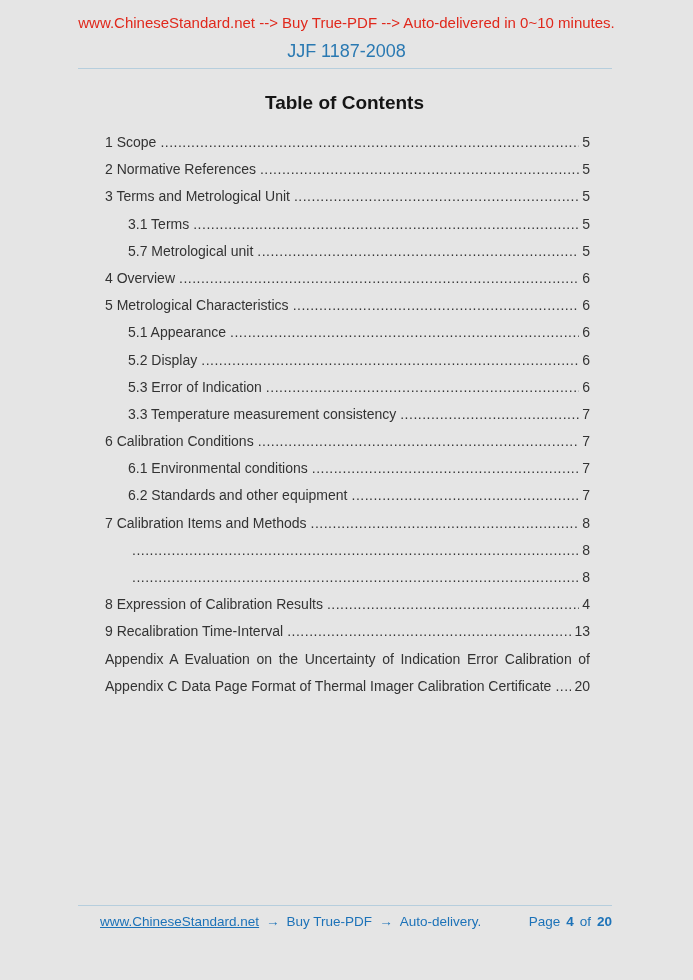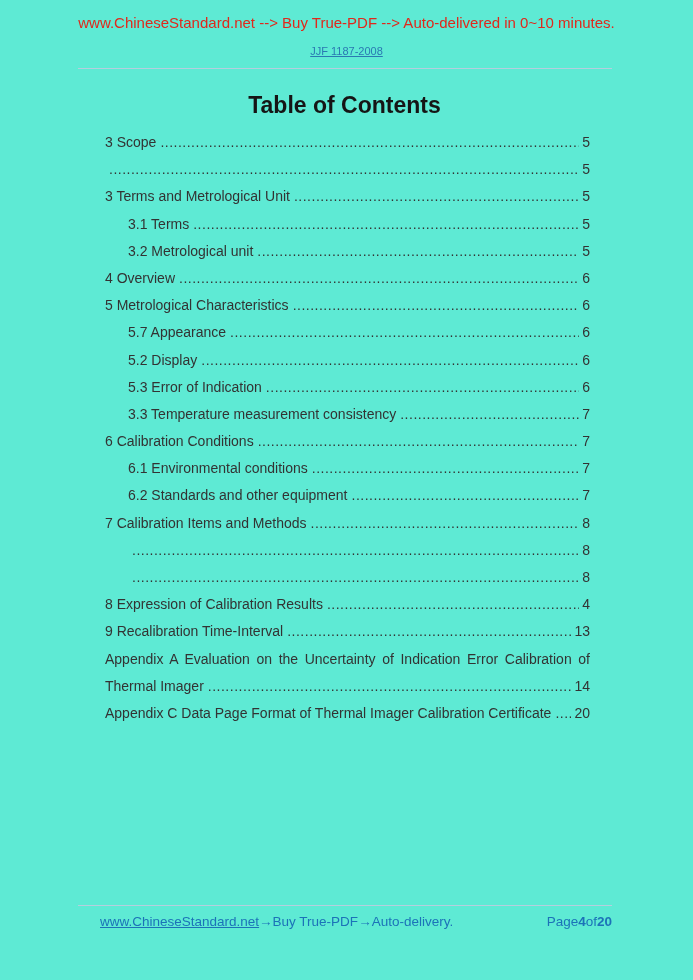--- a/index.html
+++ b/index.html
@@ -1,55 +1,54 @@
 <!DOCTYPE html>
 <html><head>
 <meta charset="utf-8">
 <style>
   html, body { margin: 0; padding: 0; background: #ffffff; }
   .page {
     position: relative;
     width: 693px;
     height: 980px;
-    background: #5eead4;
+    background: #e5e5e5;
     font-family: "Liberation Sans", sans-serif;
     overflow: hidden;
   }
   .promo {
     position: absolute;
     top: 13px; left: 0; right: 0;
     text-align: center;
     color: #e0281c;
     font-size: 15px;
     line-height: 19px;
   }
   .doccode {
     position: absolute;
     top: 43px; left: 0; right: 0;
     text-align: center;
     color: #2a79b2;
-    font-size: 11px;
+    font-size: 18px;
     line-height: 16px;
-    text-decoration: underline;
   }
   .hline {
     position: absolute;
     left: 78px;
     width: 534px;
     height: 1px;
     background: #b6cedd;
   }
   .header-rule { top: 68px; }
   .footer-rule { top: 905px; }
   .title {
     position: absolute;
     top: 92px; left: 0; right: 4px;
     margin: 0;
     text-align: center;
-    font-size: 23px;
+    font-size: 19px;
     font-weight: bold;
     color: #151515;
   }
   .toc {
     position: absolute;
     top: 129px;
     left: 105px;
     width: 485px;
   }
   .toc-row {
@@ -85,73 +84,74 @@
     width: 534px;
     box-sizing: border-box;
     padding-left: 22px;
     display: flex;
     justify-content: space-between;
     align-items: baseline;
     font-size: 13.5px;
     line-height: 22px;
     color: #1c72b8;
   }
-  .footer-left { display: flex; }
-  .footer-right { display: flex; gap: 0; }
+  .footer-left { display: flex; gap: 7px; }
+  .footer-right { display: flex; gap: 6px; }
   .footer-link { color: #1c72b8; text-decoration: underline; cursor: pointer; }
   .footer b { font-weight: bold; }
 </style>
 </head>
 <body>
 
 <div class="page">
 
   <div class="promo">www.ChineseStandard.net --&gt; Buy True-PDF --&gt; Auto-delivered in 0~10 minutes.</div>
   <div class="doccode">JJF 1187-2008</div>
   <div class="hline header-rule"></div>
 
   <h1 class="title">Table of Contents</h1>
 
   <div class="toc" id="toc">
       <div class="toc-row">
-    <span class="toc-label">3 Scope</span>
-    <span class="toc-dots"></span>
-    <span class="toc-page">5</span>
-  </div>
-      <div class="toc-row">
+    <span class="toc-label">1 Scope</span>
+    <span class="toc-dots"></span>
+    <span class="toc-page">5</span>
+  </div>
+      <div class="toc-row">
+    <span class="toc-label">2 Normative References</span>
     <span class="toc-dots"></span>
     <span class="toc-page">5</span>
   </div>
       <div class="toc-row">
     <span class="toc-label">3 Terms and Metrological Unit</span>
     <span class="toc-dots"></span>
     <span class="toc-page">5</span>
   </div>
       <div class="toc-row level1">
     <span class="toc-label">3.1 Terms</span>
     <span class="toc-dots"></span>
     <span class="toc-page">5</span>
   </div>
       <div class="toc-row level1">
-    <span class="toc-label">3.2 Metrological unit</span>
+    <span class="toc-label">5.7 Metrological unit</span>
     <span class="toc-dots"></span>
     <span class="toc-page">5</span>
   </div>
       <div class="toc-row">
     <span class="toc-label">4 Overview</span>
     <span class="toc-dots"></span>
     <span class="toc-page">6</span>
   </div>
       <div class="toc-row">
     <span class="toc-label">5 Metrological Characteristics</span>
     <span class="toc-dots"></span>
     <span class="toc-page">6</span>
   </div>
       <div class="toc-row level1">
-    <span class="toc-label">5.7 Appearance</span>
+    <span class="toc-label">5.1 Appearance</span>
     <span class="toc-dots"></span>
     <span class="toc-page">6</span>
   </div>
       <div class="toc-row level1">
     <span class="toc-label">5.2 Display</span>
     <span class="toc-dots"></span>
     <span class="toc-page">6</span>
   </div>
       <div class="toc-row level1">
     <span class="toc-label">5.3 Error of Indication</span>
@@ -197,25 +197,20 @@
     <span class="toc-page">4</span>
   </div>
       <div class="toc-row">
     <span class="toc-label">9 Recalibration Time-Interval</span>
     <span class="toc-dots"></span>
     <span class="toc-page">13</span>
   </div>
       <div class="toc-row justify">
     <span class="toc-label">Appendix A Evaluation on the Uncertainty of Indication Error Calibration of</span>
 
-  </div>
-      <div class="toc-row">
-    <span class="toc-label">Thermal Imager</span>
-    <span class="toc-dots"></span>
-    <span class="toc-page">14</span>
   </div>
       <div class="toc-row">
     <span class="toc-label">Appendix C Data Page Format of Thermal Imager Calibration Certificate</span>
     <span class="toc-dots"></span>
     <span class="toc-page">20</span>
   </div>
     </div>
 
   <div class="hline footer-rule"></div>
 

